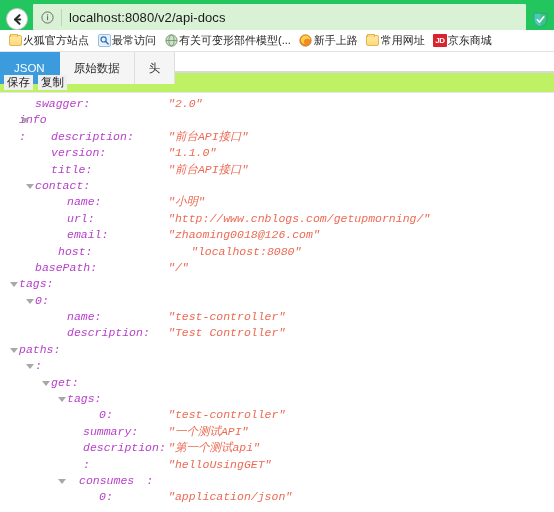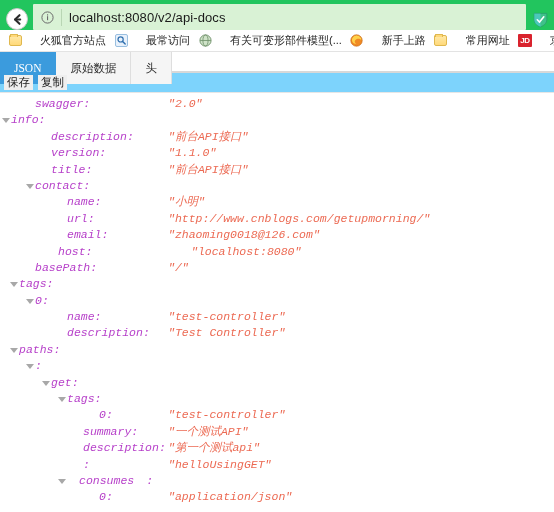--- a/index.html
+++ b/index.html
@@ -90,21 +90,21 @@
   .bookmark {
     display: flex;
     align-items: center;
     height: 18px;
     padding: 0 3px;
     margin-right: 2px;
     flex: 0 0 auto;
   }
   .bookmark .bm-icon {
     width: 14px; height: 14px;
-    margin-right: 18px;
+    margin-right: 1px;
     flex: 0 0 auto;
     display: flex; align-items: center; justify-content: center;
   }
   .bookmark .bm-label {
     font-size: 11px;
     color: #1d1d1d;
     font-family: "Liberation Sans", sans-serif;
     white-space: nowrap;
   }
   .folder-icon {
@@ -142,21 +142,21 @@
     display: flex;
     align-items: stretch;
     background: #f5f5f5;
     border-bottom: 1px solid #d8d8d8;
   }
   .viewer-tab {
     display: flex; align-items: center; justify-content: center;
     padding: 16px 14px;
     font-size: 11.5px;
     color: #2a2a2a;
-    font-family: Liberation Serif, serif;
+    font-family: Liberation Sans, sans-serif;
     border-right: 1px solid #dedede;
     background: #f5f5f5;
     white-space: nowrap;
   }
   .viewer-tab.active {
     background: #3b9bdd;
     color: #ffffff;
     border-right: 1px solid #3b9bdd;
   }
   #viewer-tabs .tab-filler {
@@ -164,21 +164,21 @@
     background: #ffffff;
     border-bottom: 1px solid #d8d8d8;
   }
 
   
   #action-bar {
     height: 20px;
     display: flex;
     align-items: center;
     padding: 1px 4px;
-    background: #7dd3fc;
+    background: #bef264;
     border-bottom: 1px solid #e6e6e6;
   }
   .action-btn {
     font-size: 11.5px;
     color: #202020;
     background: #efefef;
     padding: 1px 3px;
     margin-right: 5px;
     font-family: "Liberation Sans", sans-serif;
     line-height: 13px;
@@ -351,21 +351,21 @@
 <div id="json-panel">
     <div class="json-row">
       <div class="json-row-inner" style="padding-left: 24px;">
         <span class="twisty"></span>
         <span class="json-key">swagger</span>
         <span class="json-colon">:</span>
         <span class="json-value value-col">"2.0"</span>
       </div>
     </div>
     <div class="json-row">
-      <div class="json-row-inner" style="padding-left: 0;">
+      <div class="json-row-inner" style="padding-left: 19px; flex-direction: column;">
         <span class="twisty open"></span>
         <span class="json-key">info</span>
         <span class="json-colon">:</span>
       </div>
     </div>
     <div class="json-row">
       <div class="json-row-inner" style="padding-left: 40px;">
         <span class="twisty"></span>
         <span class="json-key">description</span>
         <span class="json-colon">:</span>

